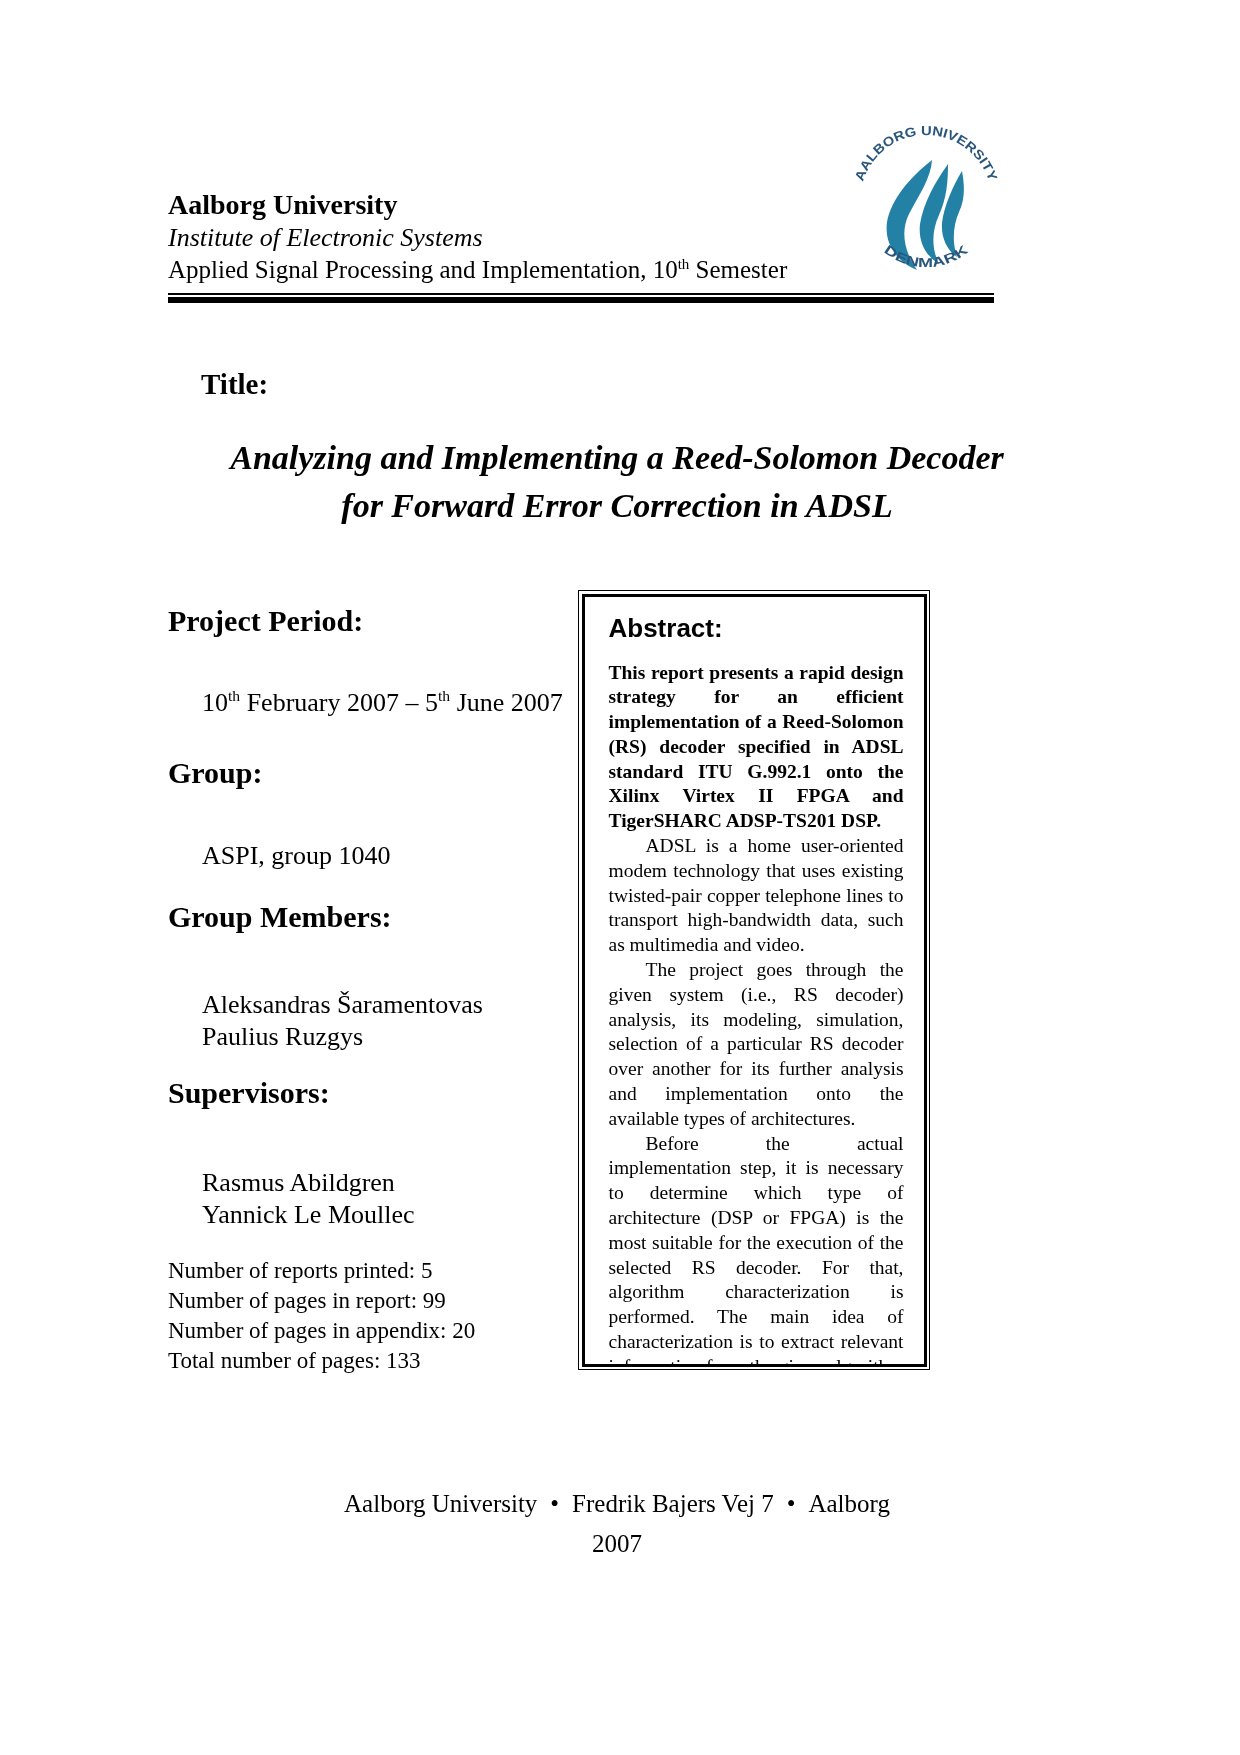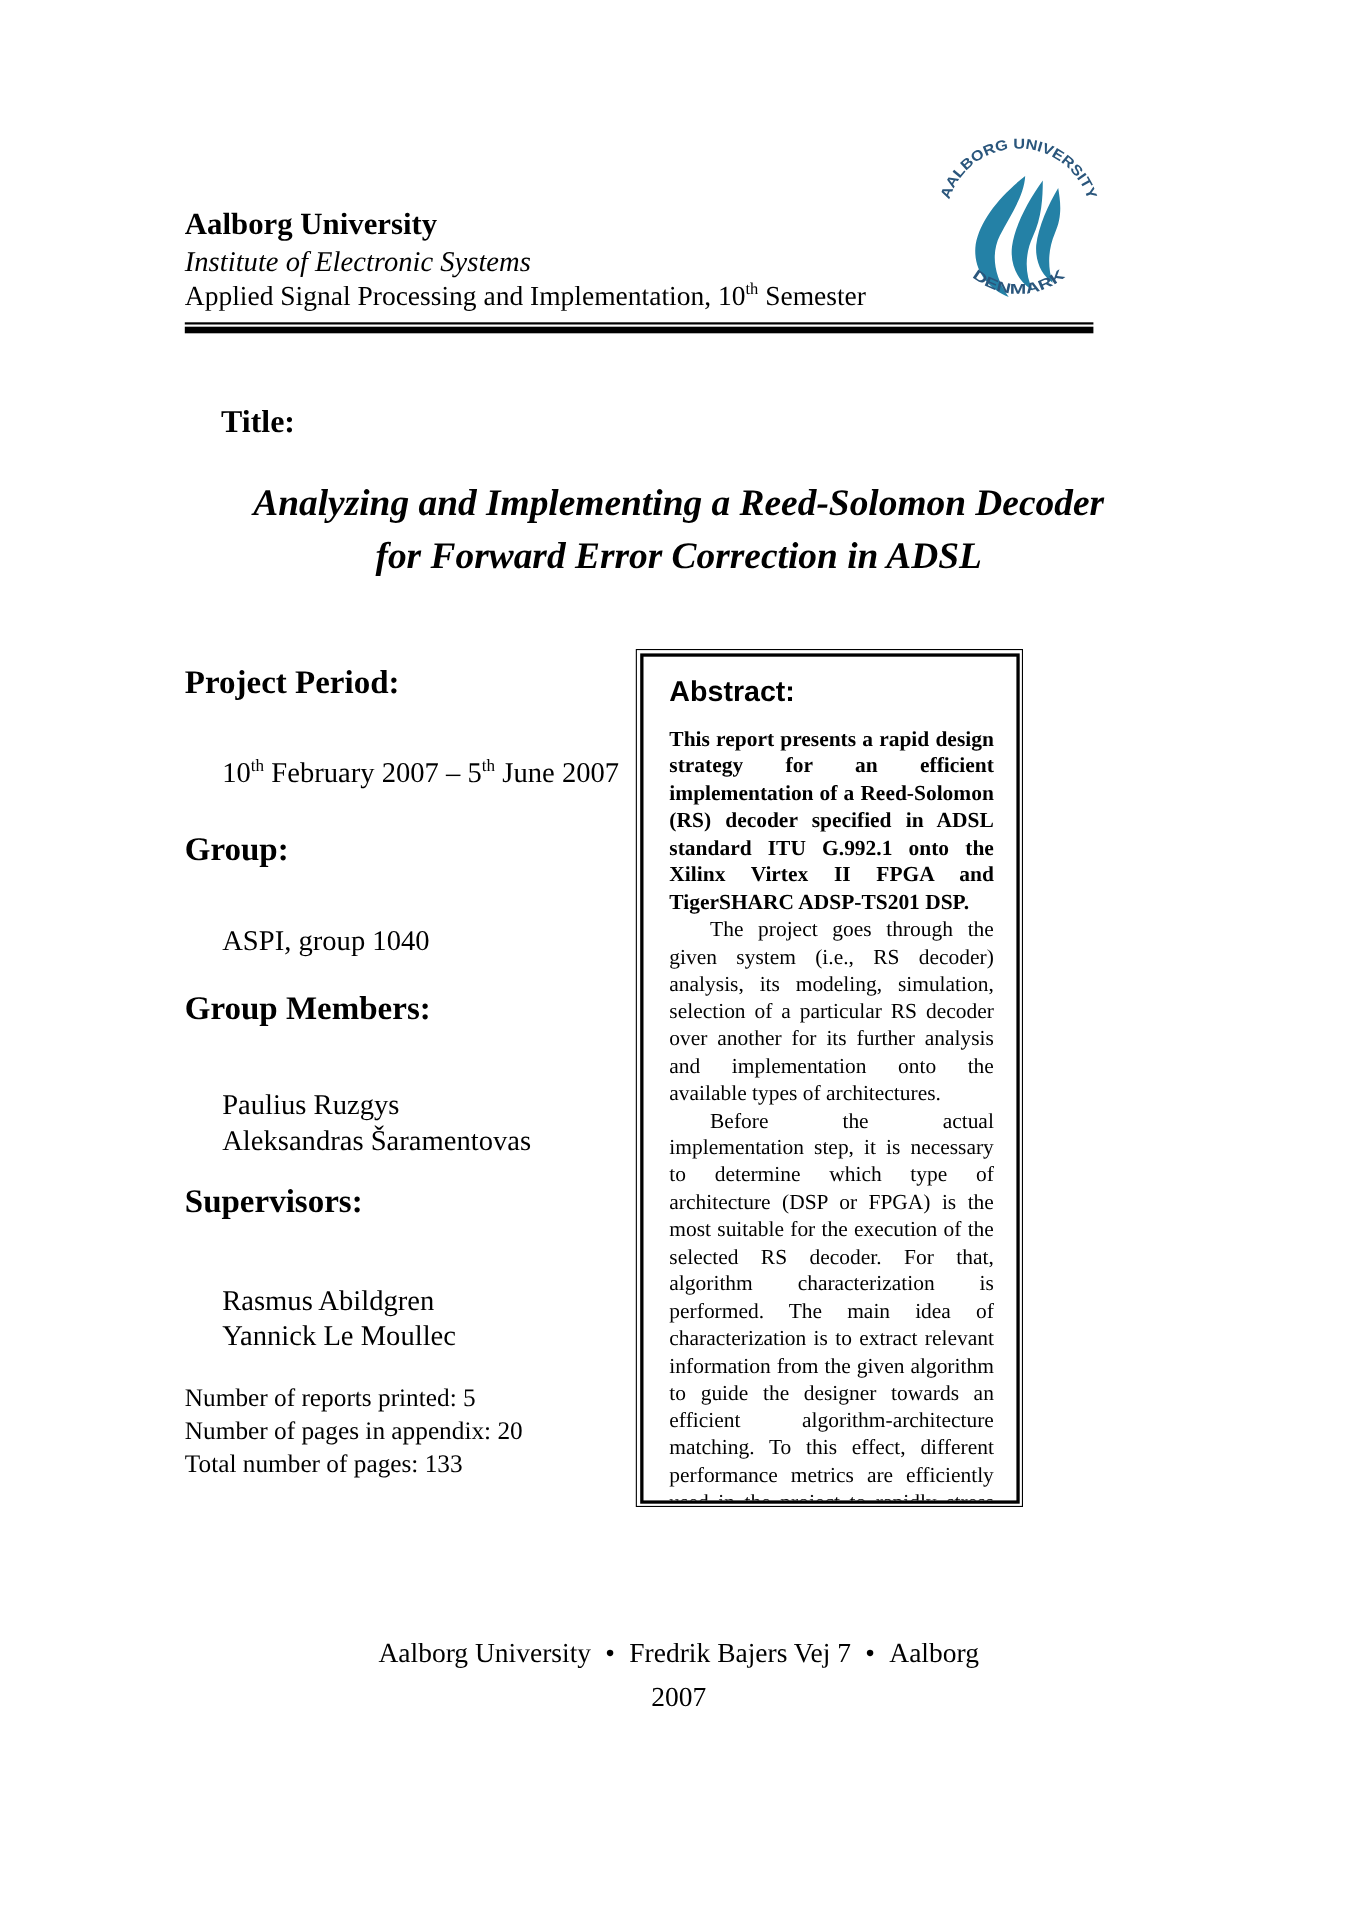--- a/index.html
+++ b/index.html
@@ -102,41 +102,43 @@
 </div>
 
 <div class="abs sec-heading h-period">Project Period:</div>
 <div class="abs sec-value v-period"><span>10</span><sup>th</sup><span> February 2007 – 5</span><sup>th</sup><span> June 2007</span></div>
 
 <div class="abs sec-heading h-group">Group:</div>
 <div class="abs sec-value v-group">ASPI, group 1040</div>
 
 <div class="abs sec-heading h-members">Group Members:</div>
 <div class="abs sec-value v-members">
+  <div>Aleksandras Šaramentovas</div>
   <div>Paulius Ruzgys</div>
-  <div>Aleksandras Šaramentovas</div>
 </div>
 
 <div class="abs sec-heading h-superv">Supervisors:</div>
 <div class="abs sec-value v-superv">
   <div>Rasmus Abildgren</div>
   <div>Yannick Le Moullec</div>
 </div>
 
 <div class="abs counts">
   <div>Number of reports printed: 5</div>
+  <div>Number of pages in report: 99</div>
   <div>Number of pages in appendix: 20</div>
   <div>Total number of pages: 133</div>
 </div>
 
 <div class="abs abstract-outer">
   <div class="abstract-inner">
     <div class="abstract-heading">Abstract:</div>
     <div class="abstract-body">
       <p>This report presents a rapid design strategy for an efficient implementation of a Reed-Solomon (RS) decoder specified in ADSL standard ITU G.992.1 onto the Xilinx Virtex II FPGA and TigerSHARC ADSP-TS201 DSP.</p>
+      <p>ADSL is a home user-oriented modem technology that uses existing twisted-pair copper telephone lines to transport high-bandwidth data, such as multimedia and video.</p>
       <p>The project goes through the given system (i.e., RS decoder) analysis, its modeling, simulation, selection of a particular RS decoder over another for its further analysis and implementation onto the available types of architectures.</p>
       <p>Before the actual implementation step, it is necessary to determine which type of architecture (DSP or FPGA) is the most suitable for the execution of the selected RS decoder. For that, algorithm characterization is performed. The main idea of characterization is to extract relevant information from the given algorithm to guide the designer towards an efficient algorithm-architecture matching. To this effect, different performance metrics are efficiently used in the project to rapidly stress the proper architecture style for the given RS decoding algorithms.</p>
     </div>
   </div>
 </div>
 
 <div class="abs footer-address">
   <span>Aalborg University</span><span class="footer-bullet">•</span><span>Fredrik Bajers Vej 7</span><span class="footer-bullet">•</span><span>Aalborg</span>
 </div>
 <div class="abs footer-year">2007</div>

